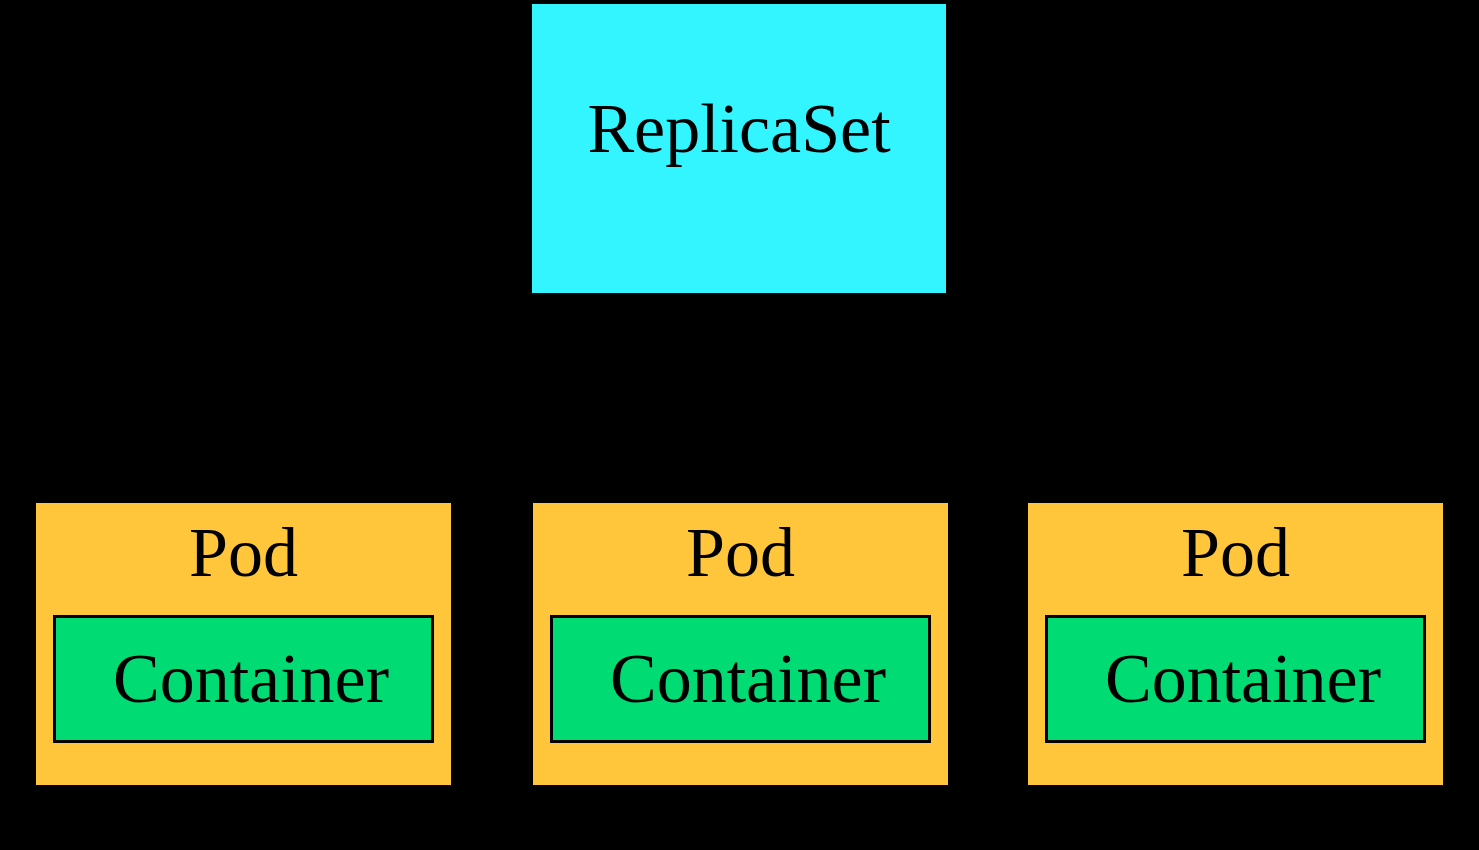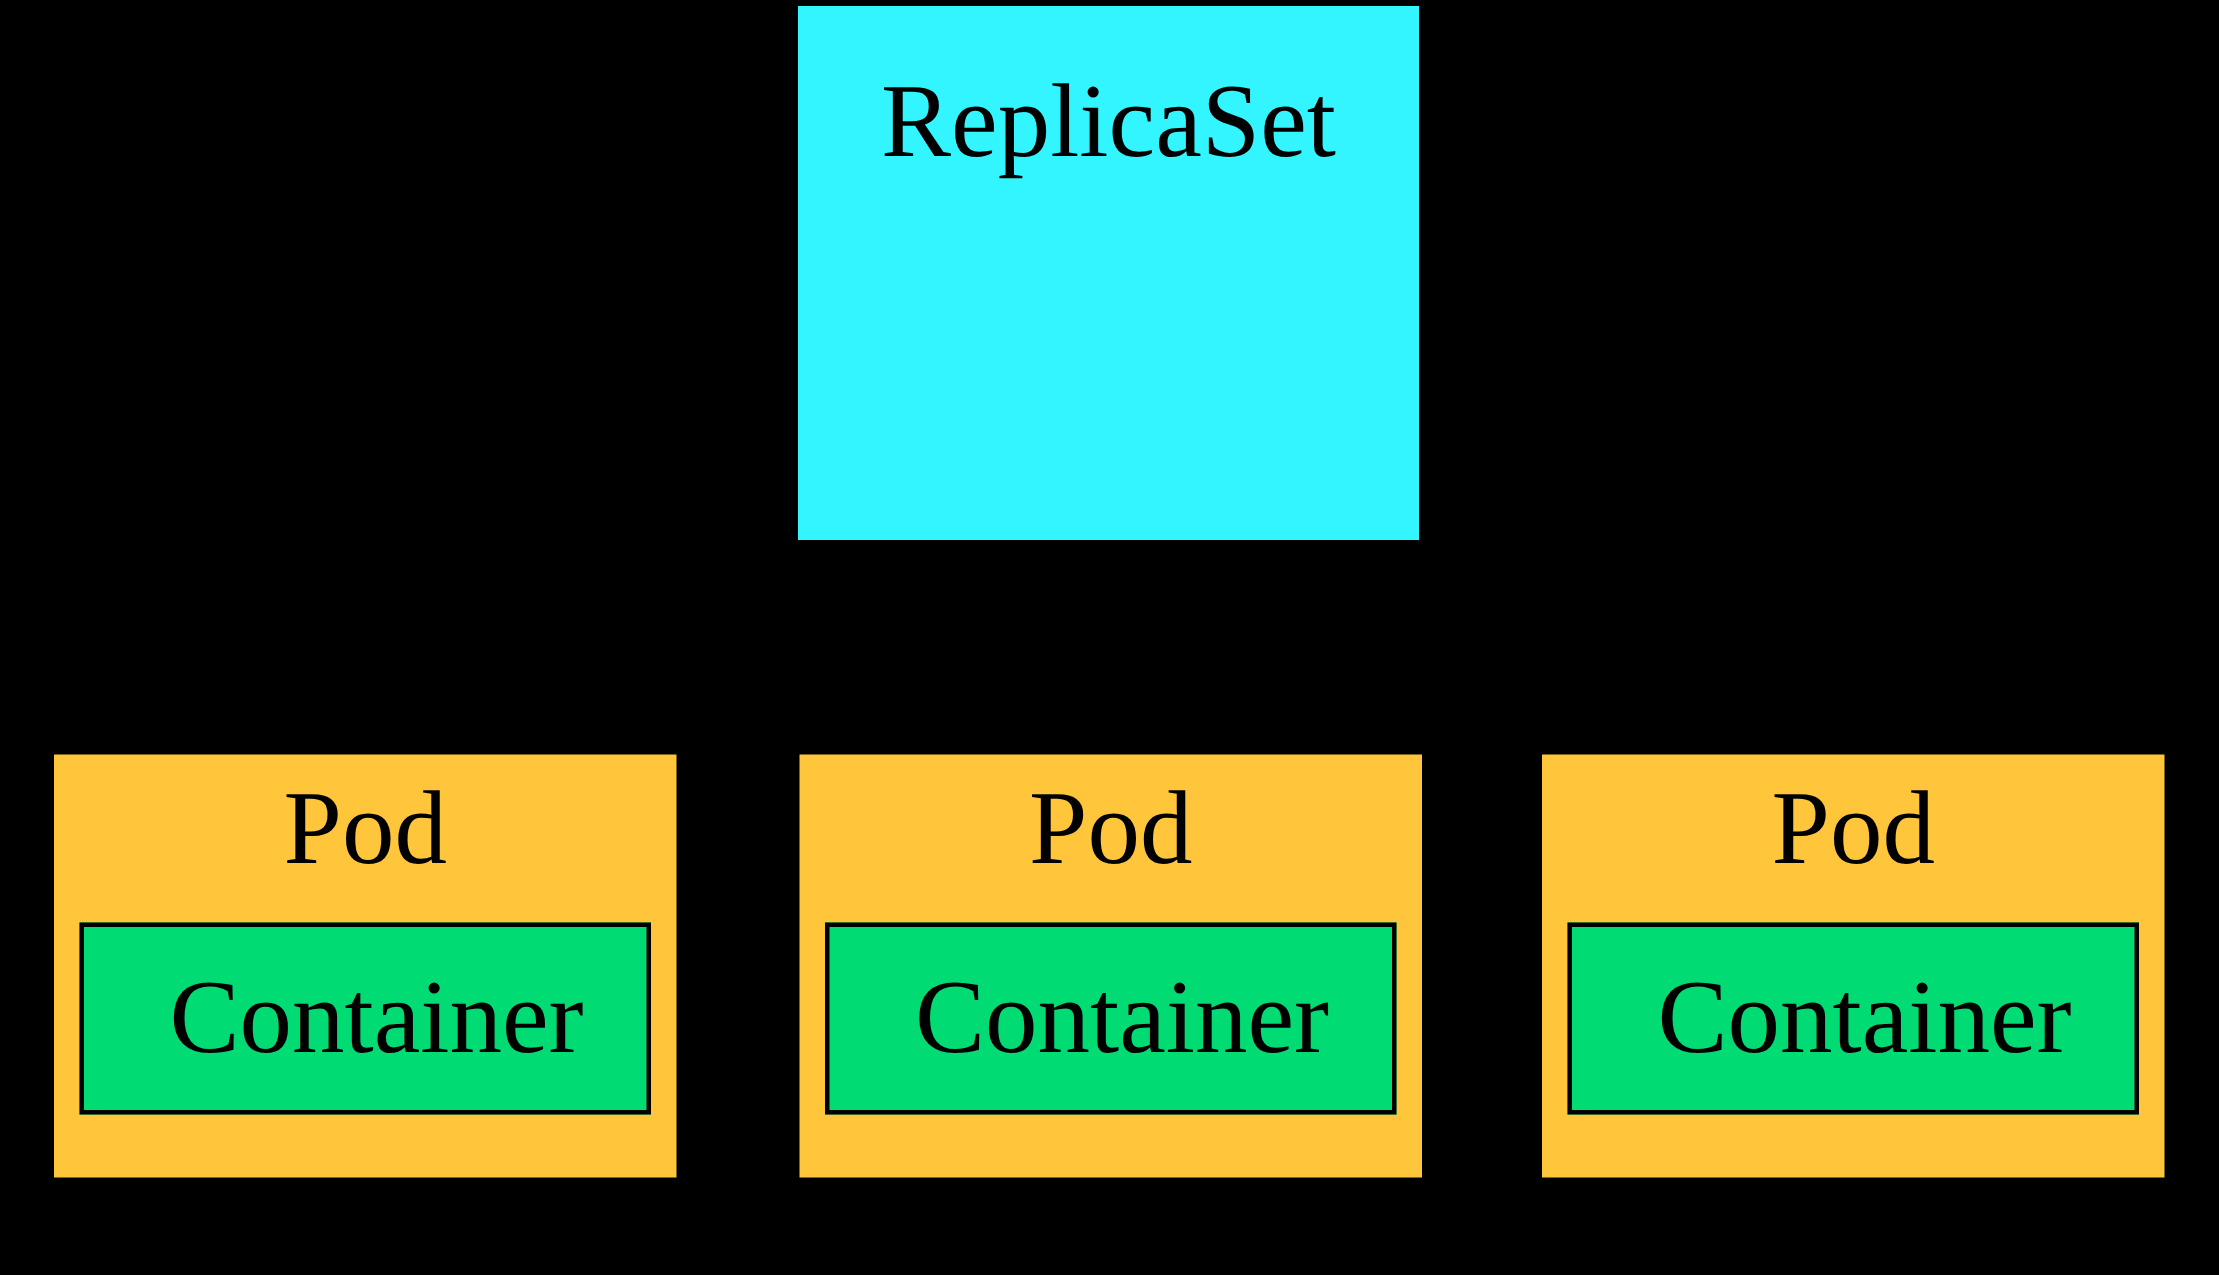--- a/index.html
+++ b/index.html
@@ -17,26 +17,26 @@
     color: #000000;
   }
   .node {
     position: absolute;
     box-sizing: border-box;
   }
   .replicaset {
     left: 532px;
     top: 4px;
     width: 414px;
-    height: 356px;
+    height: 289px;
     background: #33F5FF;
     display: flex;
     flex-direction: column;
     align-items: center;
-    padding-top: 40px;
+    padding-top: 87px;
     gap: 78px;
   }
   .replicaset .line {
     font-size: 70px;
     line-height: 76px;
     white-space: nowrap;
   }
   .pod {
     top: 503px;
     width: 415px;

